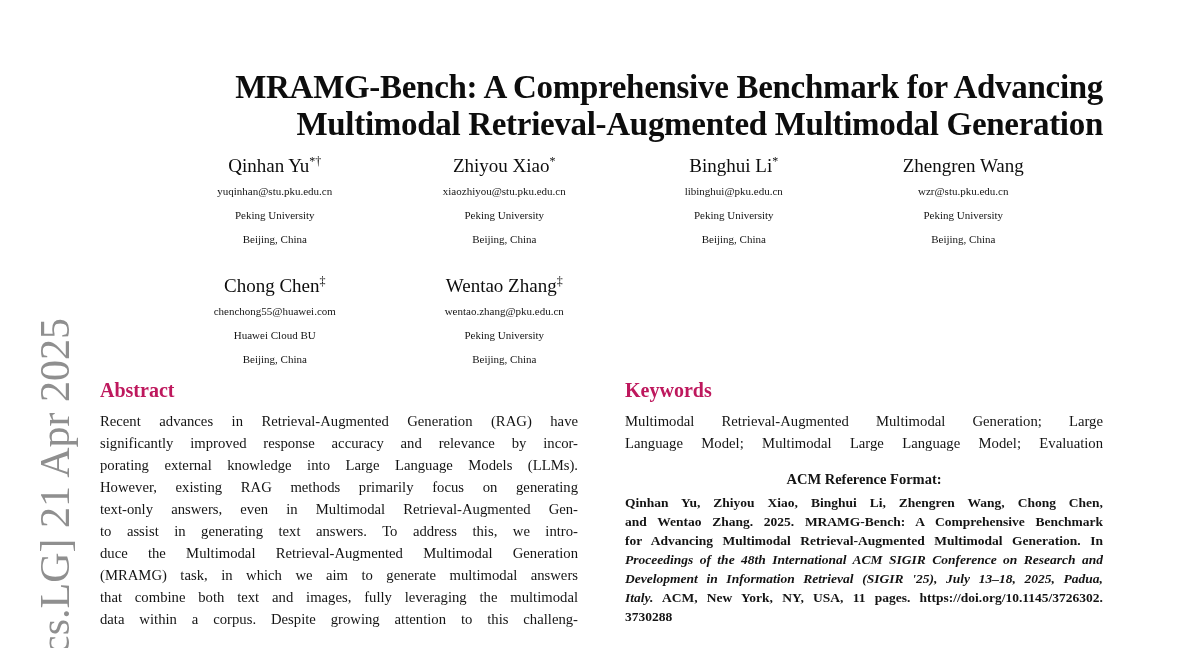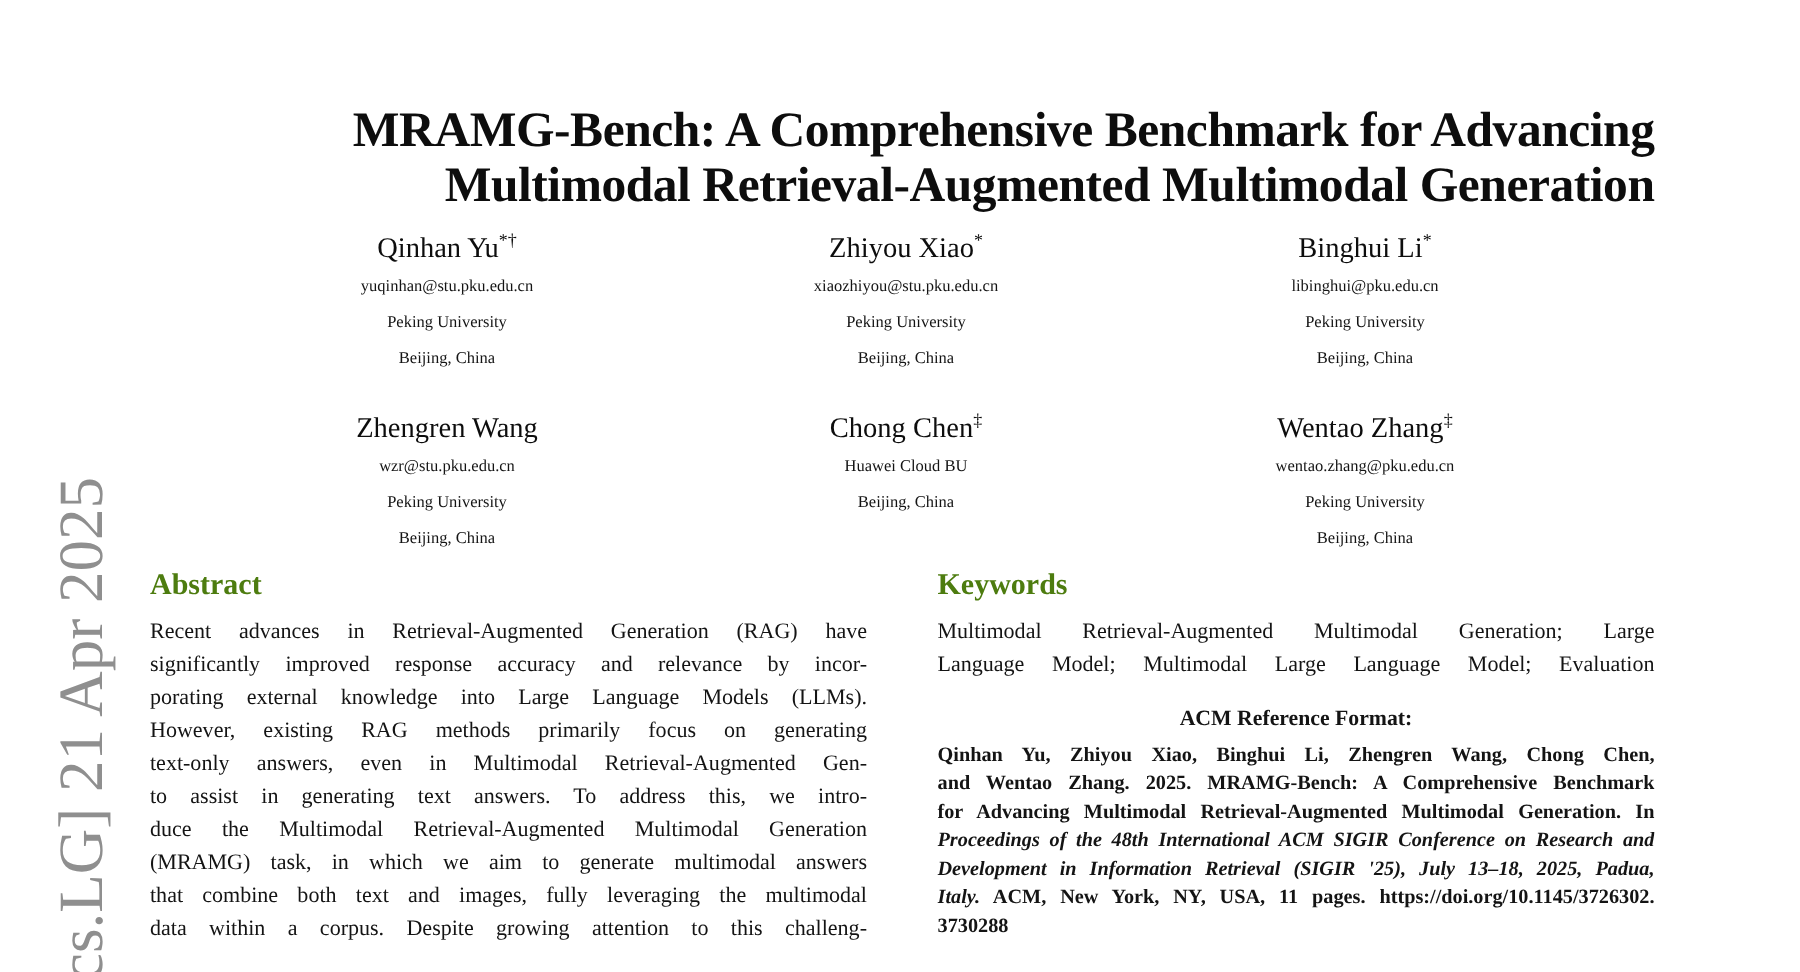--- a/index.html
+++ b/index.html
@@ -39,25 +39,25 @@
     font-weight: bold;
     font-size: 33px;
     line-height: 37px;
     letter-spacing: -0.3px;
     color: #0d0d0d;
   }
   .title .tl { display: block; }
 
   .authors-grid {
     position: absolute;
-    left: 145px;
+    left: 160px;
     top: 153px;
     width: 918px;
     display: grid;
-    grid-template-columns: 1fr 1fr 1fr;
+    grid-template-columns: 1fr 1fr 1fr 1fr;
     row-gap: 22px;
   }
   .author { text-align: center; }
   .a-name {
     font-size: 19px;
     line-height: 26px;
     color: #0d0d0d;
   }
   .a-name sup {
     font-size: 12px;
@@ -76,21 +76,21 @@
     display: flex;
     gap: 47px;
   }
   .col { width: 478px; overflow: hidden; }
 
   .sec-h {
     font-size: 20px;
     font-weight: bold;
     line-height: 26px;
     margin: 0 0 7px 0;
-    color: #4d7c0f;
+    color: #be185d;
   }
 
   .body-line {
     font-size: 14.7px;
     line-height: 22px;
     text-align: justify;
   }
   .jl { text-align-last: justify; }
 
   .acm-h {
@@ -143,20 +143,21 @@
 
   <div class="author">
     <div class="a-name"><span>Zhengren Wang</span><sup></sup></div>
     <div class="a-detail">wzr@stu.pku.edu.cn</div>
     <div class="a-detail">Peking University</div>
     <div class="a-detail">Beijing, China</div>
   </div>
 
   <div class="author">
     <div class="a-name"><span>Chong Chen</span><sup>‡</sup></div>
+    <div class="a-detail">chenchong55@huawei.com</div>
     <div class="a-detail">Huawei Cloud BU</div>
     <div class="a-detail">Beijing, China</div>
   </div>
 
   <div class="author">
     <div class="a-name"><span>Wentao Zhang</span><sup>‡</sup></div>
     <div class="a-detail">wentao.zhang@pku.edu.cn</div>
     <div class="a-detail">Peking University</div>
     <div class="a-detail">Beijing, China</div>
   </div>

